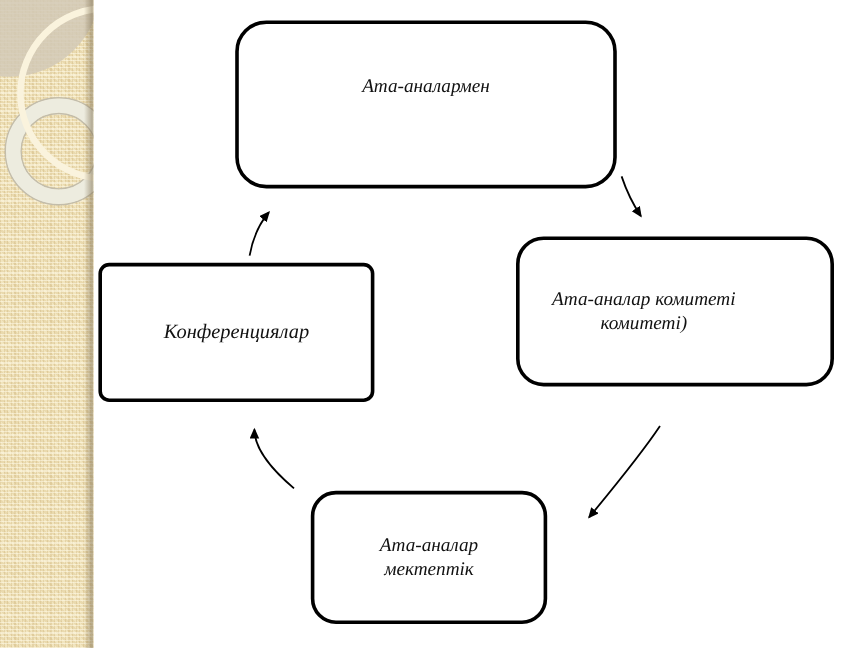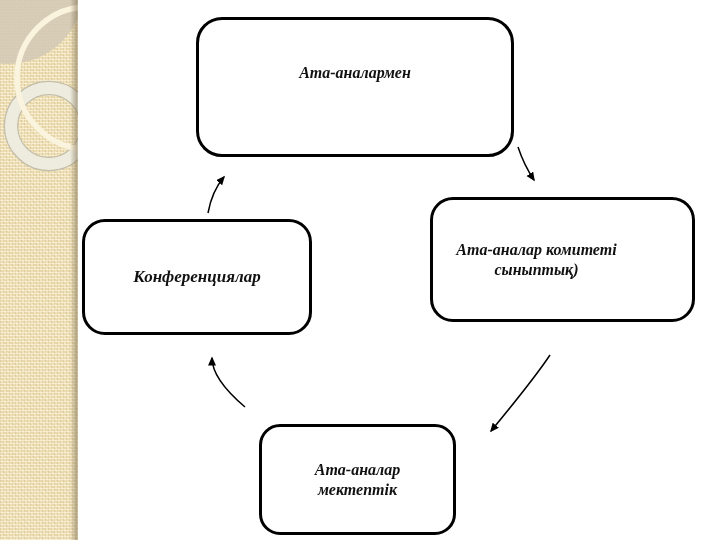--- a/index.html
+++ b/index.html
@@ -26,28 +26,28 @@
   }
   #sidebar svg{position:absolute;left:0;top:0;}
   
   .box{
     position:absolute;
     background:#ffffff;
     border:3px solid #000000;
     display:flex;align-items:center;justify-content:center;
     text-align:center;
     color:#111111;
-    font-style:italic;font-weight:bold;
+    font-style:italic;font-weight:normal;
     font-size:16px;line-height:1.22;
     box-sizing:border-box;
   }
   #box-top   {left:196px;top:17px;width:318px;height:140px;border-radius:26px;padding-bottom:28px;}
   #box-right {left:430px;top:197px;width:265px;height:125px;border-radius:23px;padding-right:52px;}
-  #box-bottom{left:259px;top:424px;width:197px;height:111px;border-radius:21px;}
-  #box-left  {left:82px; top:219px;width:230px;height:116px;border-radius:23px;font-size:17px;}
+  #box-bottom{left:259px;top:409px;width:197px;height:111px;border-radius:21px;}
+  #box-left  {left:82px; top:219px;width:230px;height:116px;border-radius:9px;font-size:17px;}
   
   #arrows{position:absolute;left:0;top:0;pointer-events:none;}
 </style>
 </head>
 <body>
 
 <div id="slide">
 
   <div id="sidebar">
     <svg width="78" height="540" viewBox="0 0 78 540">
@@ -62,21 +62,21 @@
 
   <div class="box" id="box-top">
     <div>
       <div>Ата-аналармен</div>
     </div>
   </div>
 
   <div class="box" id="box-right">
     <div>
       <div>Ата-аналар комитеті</div>
-      <div>сыныптық)</div>
+      <div>комитеті)</div>
     </div>
   </div>
 
   <div class="box" id="box-bottom">
     <div>
       <div>Ата-аналар</div>
       <div>мектептік</div>
     </div>
   </div>
 

